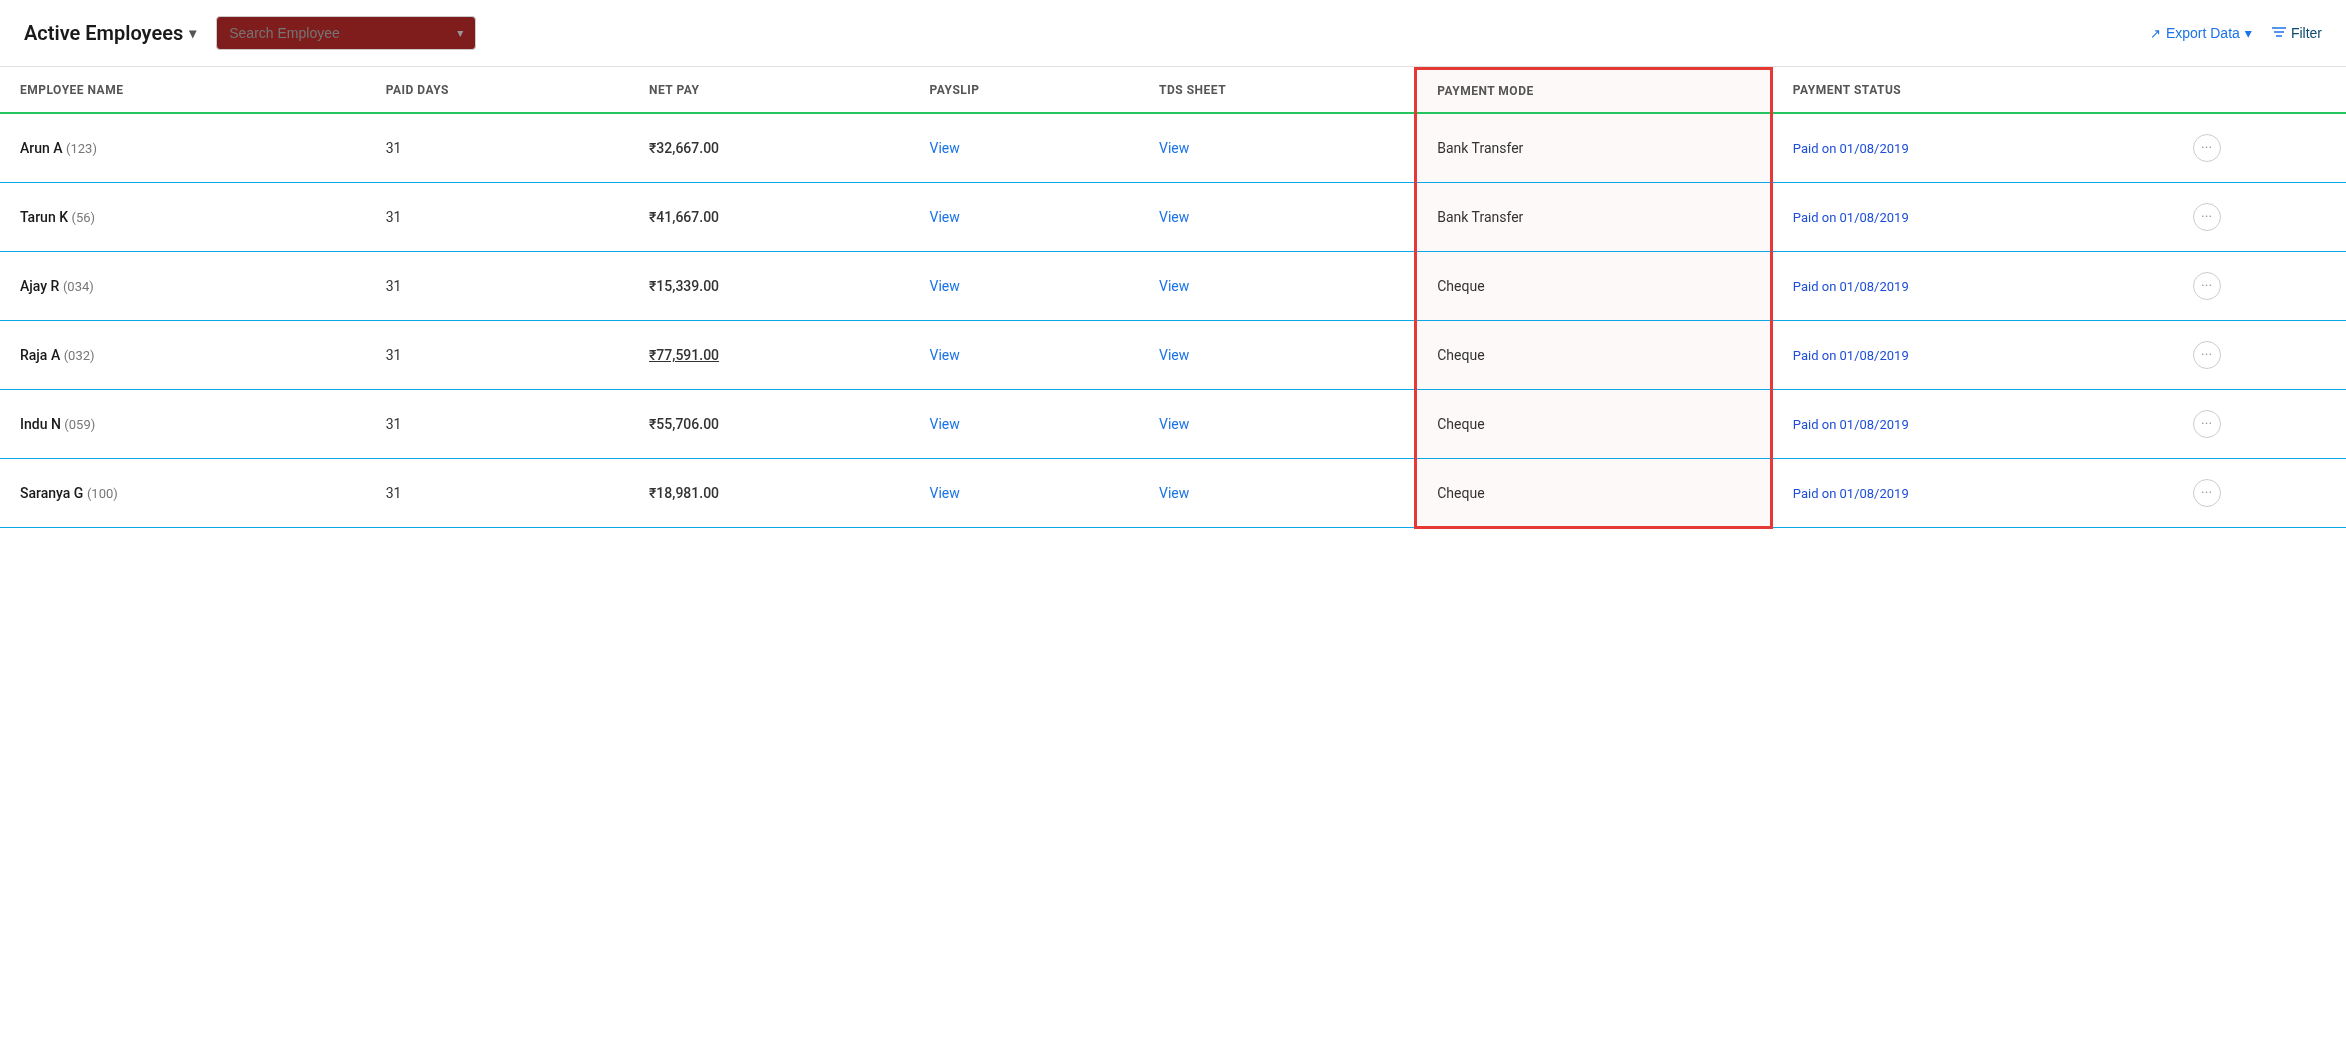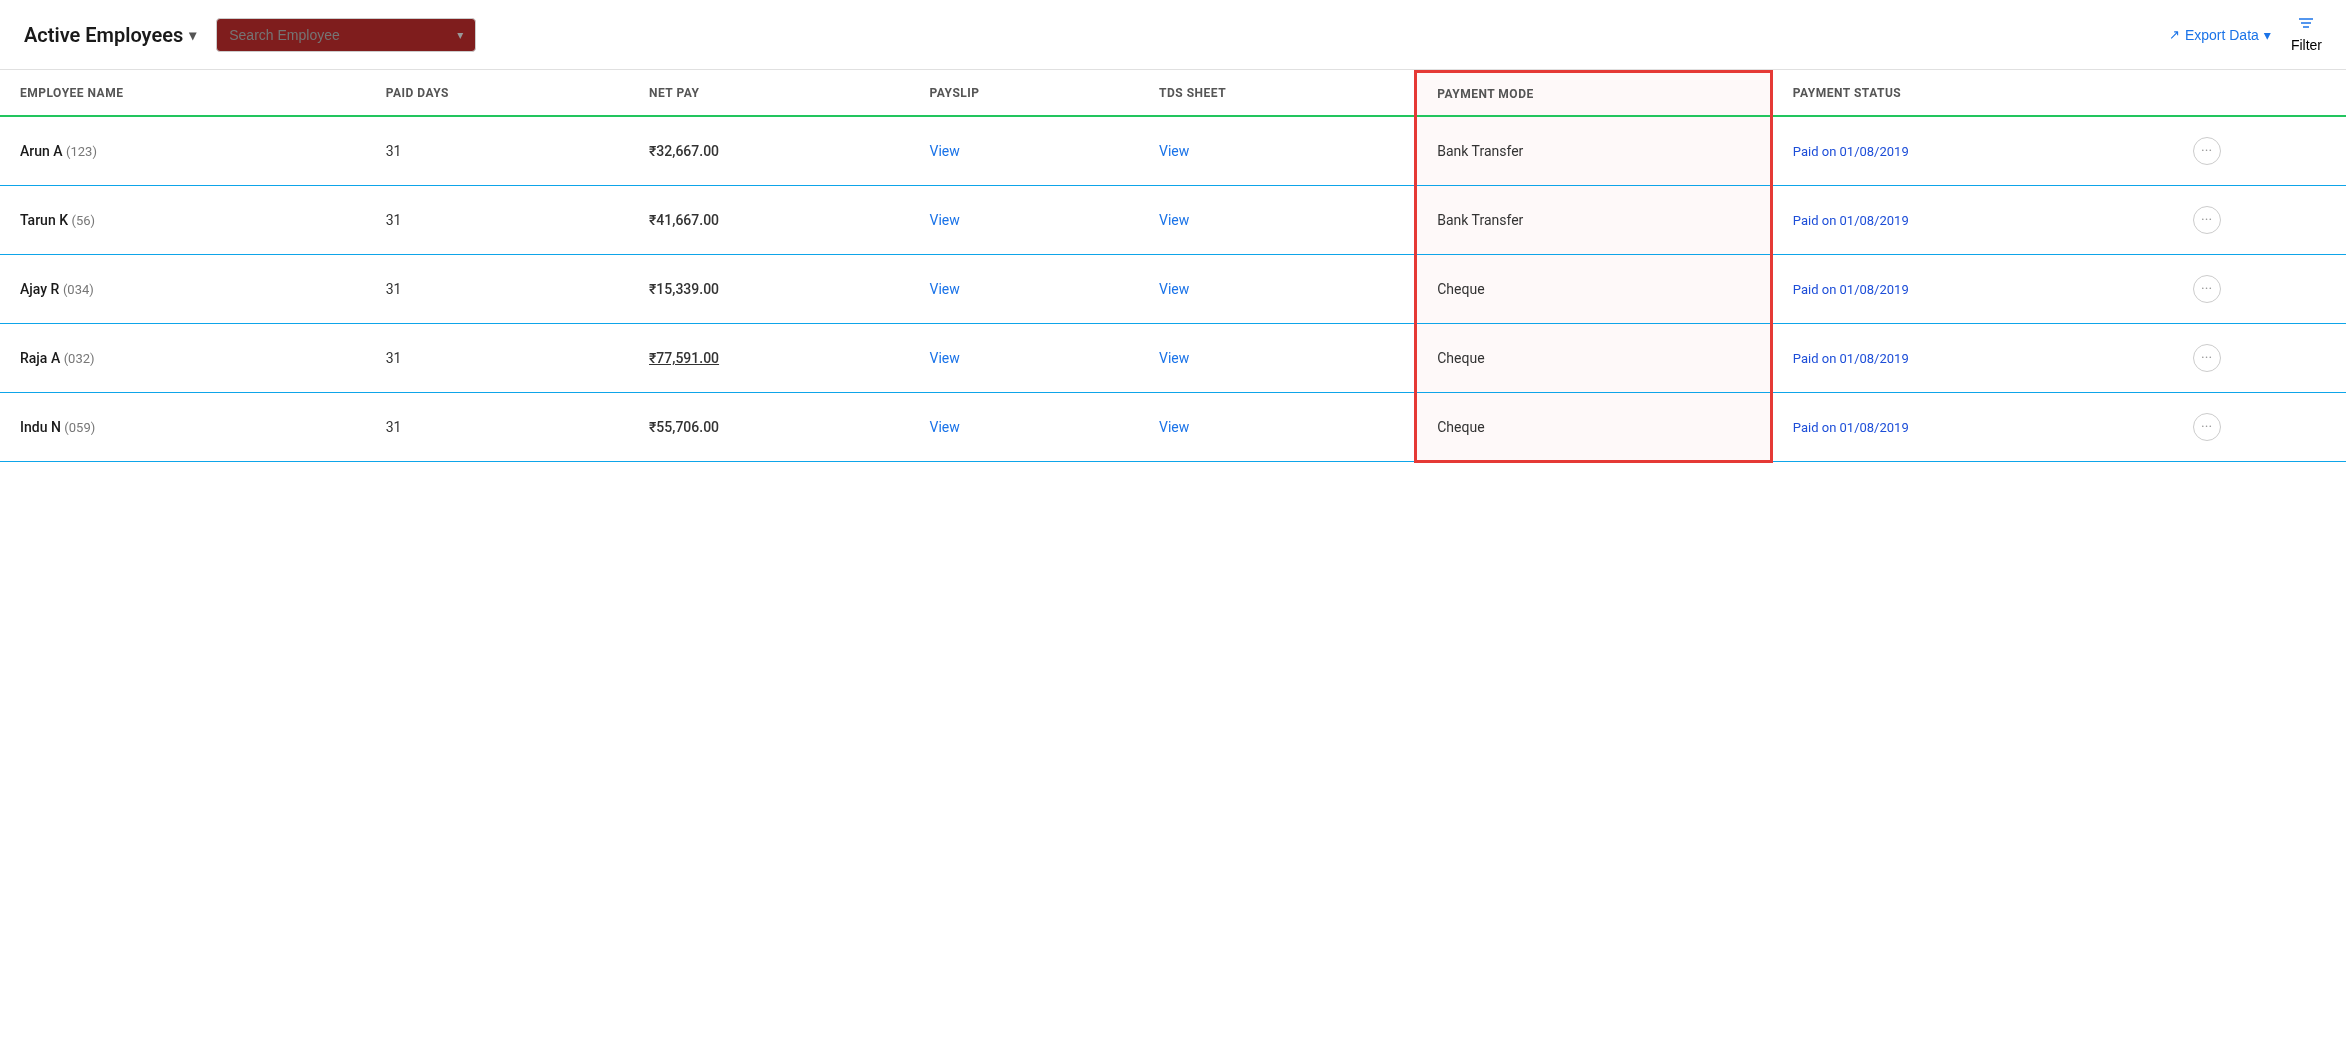--- a/index.html
+++ b/index.html
@@ -74,26 +74,25 @@
       font-size: 14px;
       cursor: pointer;
       background: none;
       border: none;
     }
 
     .filter-btn {
       display: flex;
       align-items: center;
       gap: 5px;
-      color: #000000;
+      color: #0c4a6e;
       font-size: 14px;
       cursor: pointer;
       background: none;
       border: none;
-      flex-direction: column;
     }
 
     .table-container {
       width: 100%;
       overflow-x: auto;
     }
 
     table {
       width: 100%;
       border-collapse: collapse;
@@ -326,15 +325,36 @@
       <a class="link-blue">View</a>
     </td>
     <td class="col-payment-mode">Cheque</td>
     <td>
       <span class="paid-status">Paid on 01/08/2019</span>
     </td>
     <td>
       <div class="more-icon">···</div>
     </td>
   </tr>
+        <tr>
+    <td>
+      <span class="employee-name">Saranya G</span>
+      <span class="employee-id"> (100)</span>
+    </td>
+    <td>31</td>
+    <td style="font-weight:500;">₹18,981.00</td>
+    <td>
+      <a class="link-blue">View</a>
+    </td>
+    <td>
+      <a class="link-blue">View</a>
+    </td>
+    <td class="col-payment-mode last-payment-cell">Cheque</td>
+    <td>
+      <span class="paid-status">Paid on 01/08/2019</span>
+    </td>
+    <td>
+      <div class="more-icon">···</div>
+    </td>
+  </tr>
       </tbody>
   </table>
 </div>
 
 </body></html>

